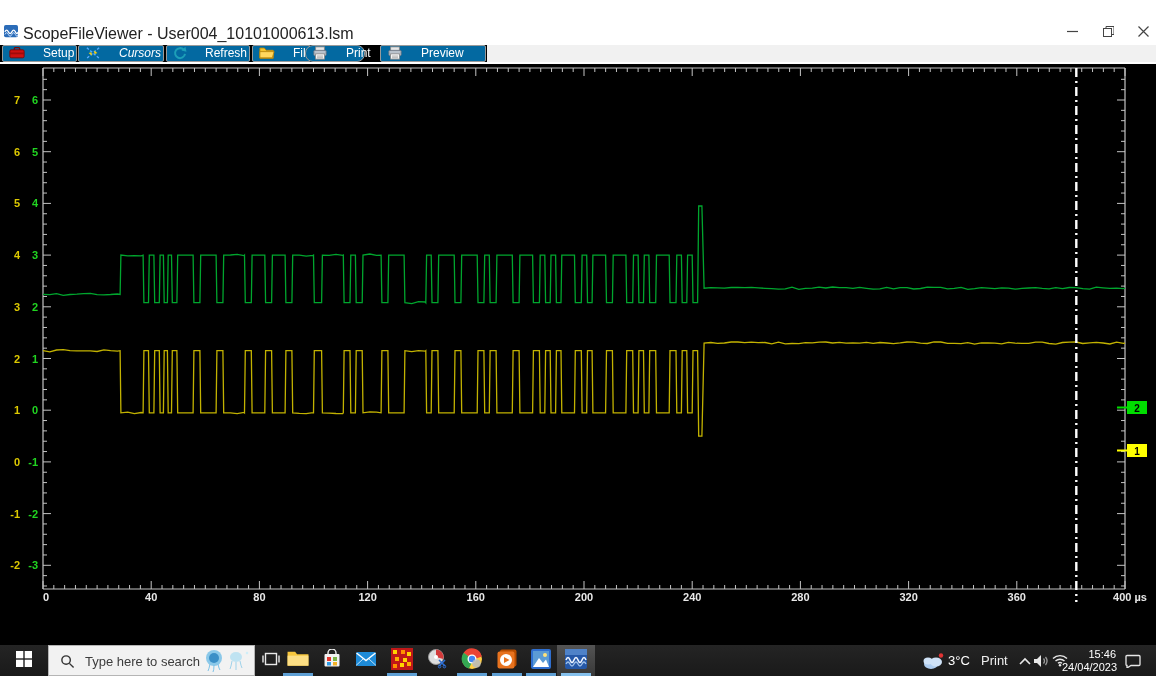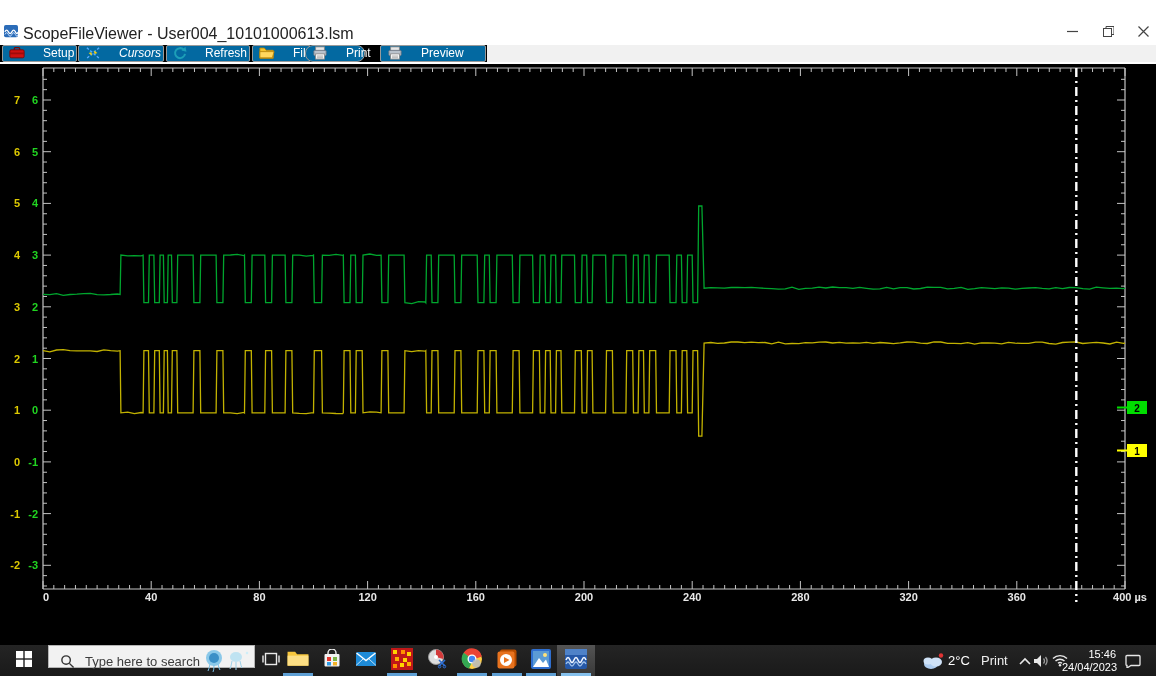--- a/index.html
+++ b/index.html
@@ -20,21 +20,21 @@
   
   #scope{position:absolute;left:0;top:64px;width:1156px;height:543px;background:#000}
   #scope-svg{position:absolute;left:0;top:0}
   
   #controlbar{position:absolute;left:0;top:607px;width:1156px;height:38px;background:#000}
   
   #taskbar{position:absolute;left:0;top:645px;width:1156px;height:31px;
     background:linear-gradient(#242424,#1a1a1a)}
   #start-button{position:absolute;left:0;top:0;width:48px;height:31px;display:flex;
     align-items:center;justify-content:center}
-  #search-box{position:absolute;left:48px;top:0;width:207px;height:23px;background:#f2f2f2;
+  #search-box{position:absolute;left:48px;top:0;width:207px;height:31px;background:#f2f2f2;
     border:1px solid #b5b5b5;box-sizing:border-box}
   #search-box input{position:absolute;left:34px;top:5px;width:115px;height:19px;border:0;
     background:transparent;font-size:13px;color:#333;font-family:"Liberation Sans",sans-serif;outline:none}
   #search-box input::placeholder{color:#3c3c3c}
   #search-icon{position:absolute;left:11px;top:8px}
   #search-art{position:absolute;right:2px;top:2px}
   #task-view{position:absolute;left:256px;top:0;width:30px;height:31px;display:flex;
     align-items:center;justify-content:center}
   .tb-tile{position:absolute;top:0;width:34px;height:31px;display:flex;align-items:center;justify-content:center}
   .tb-tile.active{background:linear-gradient(#545454,#383838)}
@@ -541,21 +541,21 @@
   <div id="tray">
     <span class="tray-item" style="left:-236px;width:26px">
       <svg width="24" height="18" viewBox="0 0 24 18">
           <ellipse cx="10" cy="12" rx="7" ry="5" fill="#aecdf0"></ellipse>
           <ellipse cx="15" cy="10" rx="6" ry="4.5" fill="#cfe2f7"></ellipse>
           <ellipse cx="7" cy="9" rx="4.5" ry="3.5" fill="#cfe2f7"></ellipse>
           <circle cx="20" cy="3.5" r="2.2" fill="#e03333"></circle>
         </svg>
     </span>
   </div>
-  <span id="weather-temp">2°C</span>
+  <span id="weather-temp">3°C</span>
   <span id="weather-cond">Print</span>
   <span class="tray-item" style="left:1016px;width:18px">
     <svg width="12" height="8" viewBox="0 0 12 8">
         <path d="M1 7 L6 2 L11 7" fill="none" stroke="#e8e8e8" stroke-width="1.6"></path>
       </svg>
   </span>
   <span class="tray-item" style="left:1032px;width:18px">
     <svg width="16" height="14" viewBox="0 0 16 14">
         <path d="M1 5 h3 l4 -4 v12 l-4 -4 H1 z" fill="#e8e8e8"></path>
         <path d="M10.5 4.5 a4 4 0 0 1 0 5 M12.5 3 a6.5 6.5 0 0 1 0 8" fill="none" stroke="#9a9a9a" stroke-width="1.3"></path>

